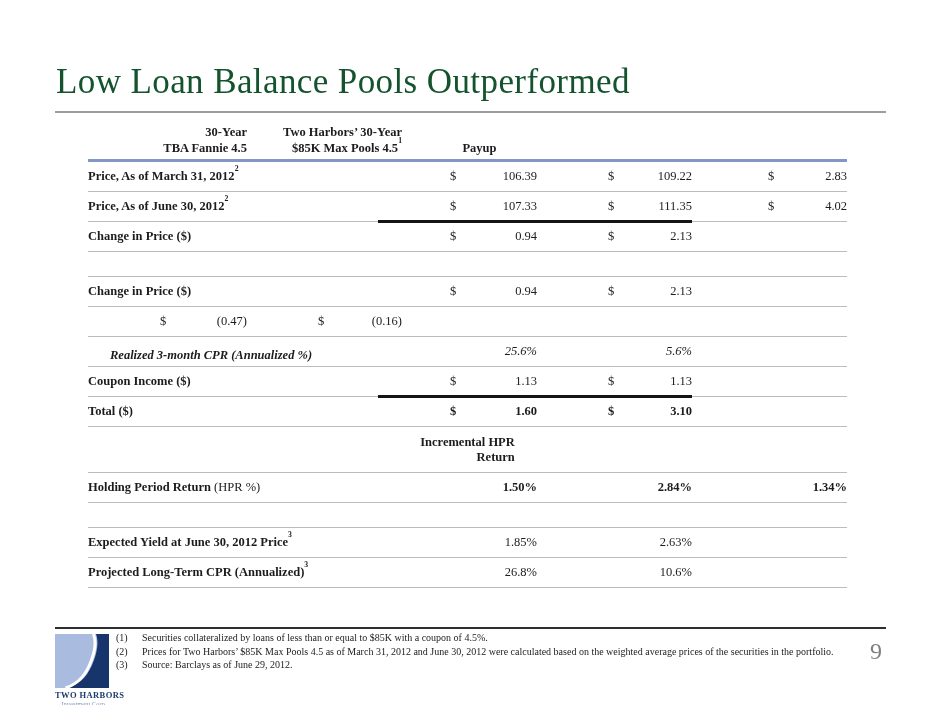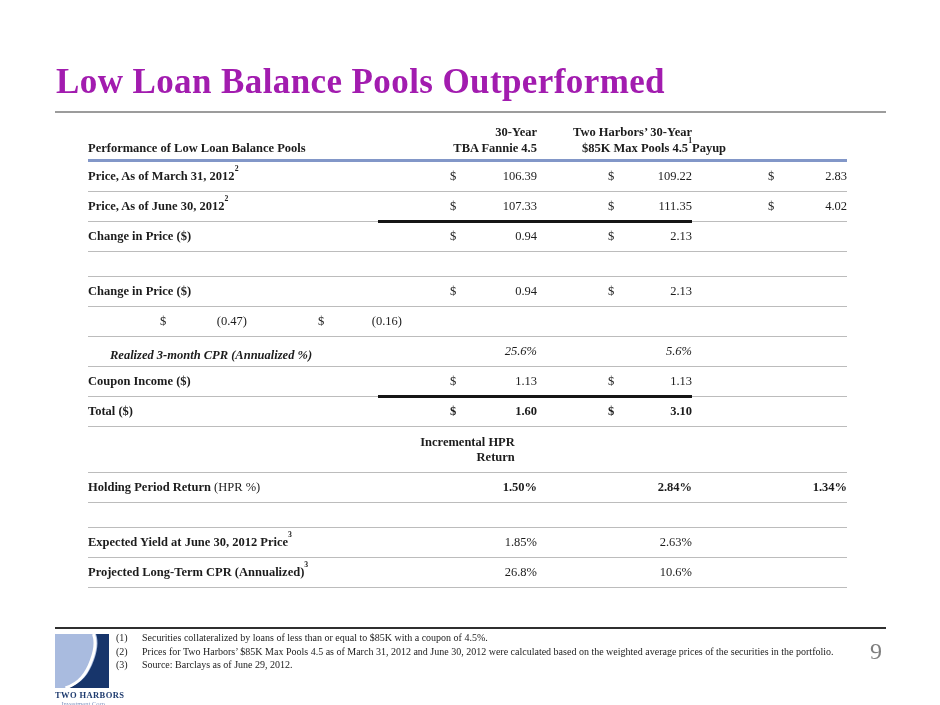--- a/index.html
+++ b/index.html
@@ -4,35 +4,35 @@
 <style>
   * { margin:0; padding:0; box-sizing:border-box; }
   html,body { background:#e8e8e8; }
   .slide {
     position:relative; width:940px; height:705px; background:#ffffff;
     font-family:"Liberation Serif","DejaVu Serif",serif; color:#1c1c1c;
     overflow:hidden; margin:0 auto;
   }
   
   .title {
-    position:absolute; left:56px; top:62px; font-size:35px; font-weight:bold;
-    letter-spacing:0.4px; color:#a21caf; white-space:nowrap;
+    position:absolute; left:56px; top:62px; font-size:35px; font-weight:normal;
+    letter-spacing:0.4px; color:#14532d; white-space:nowrap;
   }
   .title-rule { position:absolute; left:55px; top:111px; width:831px; height:2px; background:#9c9c9c; }
 
   
   .table { position:absolute; left:88px; top:124px; width:759px; font-size:12.5px; }
   .thead {
     display:flex; align-items:flex-end; font-weight:bold; line-height:16px;
     padding-bottom:3px; border-bottom:3px solid #8297c8;
   }
   .thead .h-label { flex:0 0 290px; text-align:left; }
   .thead .h2 { flex:0 0 159px; text-align:right; }
   .thead .h3 { flex:0 0 155px; text-align:right; }
-  .thead .h4 { flex:0 0 155px; text-align:left;font-family:Liberation Serif, serif; }
+  .thead .h4 { flex:0 0 155px; text-align:center;font-family:Liberation Serif, serif; }
 
   .trow {
     position:relative; display:flex; align-items:center; height:30px;
     border-bottom:1px solid #bcbcbc;
   }
   .c-label { flex:0 0 290px;font-weight:bold; }
   .cell { display:flex; justify-content:space-between; align-items:center; }
   .cell.g2 { flex:0 0 159px; padding-left:72px; }
   .cell.g3 { flex:0 0 155px; padding-left:71px; }
   .cell.g4 { flex:0 0 155px; padding-left:76px; }
@@ -64,21 +64,20 @@
 </head>
 <body>
 
 <div class="slide">
 
   <div class="title">Low Loan Balance Pools Outperformed</div>
   <div class="title-rule"></div>
 
   <div class="table">
     <div class="thead">
-      <div class="h-label">Performance of Low Loan Balance Pools</div>
       <div class="h2">
         <div>30-Year</div>
         <div>TBA Fannie 4.5</div>
       </div>
       <div class="h3">
         <div>Two Harbors’ 30-Year</div>
         <div><span>$85K Max Pools 4.5</span><sup>1</sup></div>
       </div>
       <div class="h4">Payup</div>
     </div>

